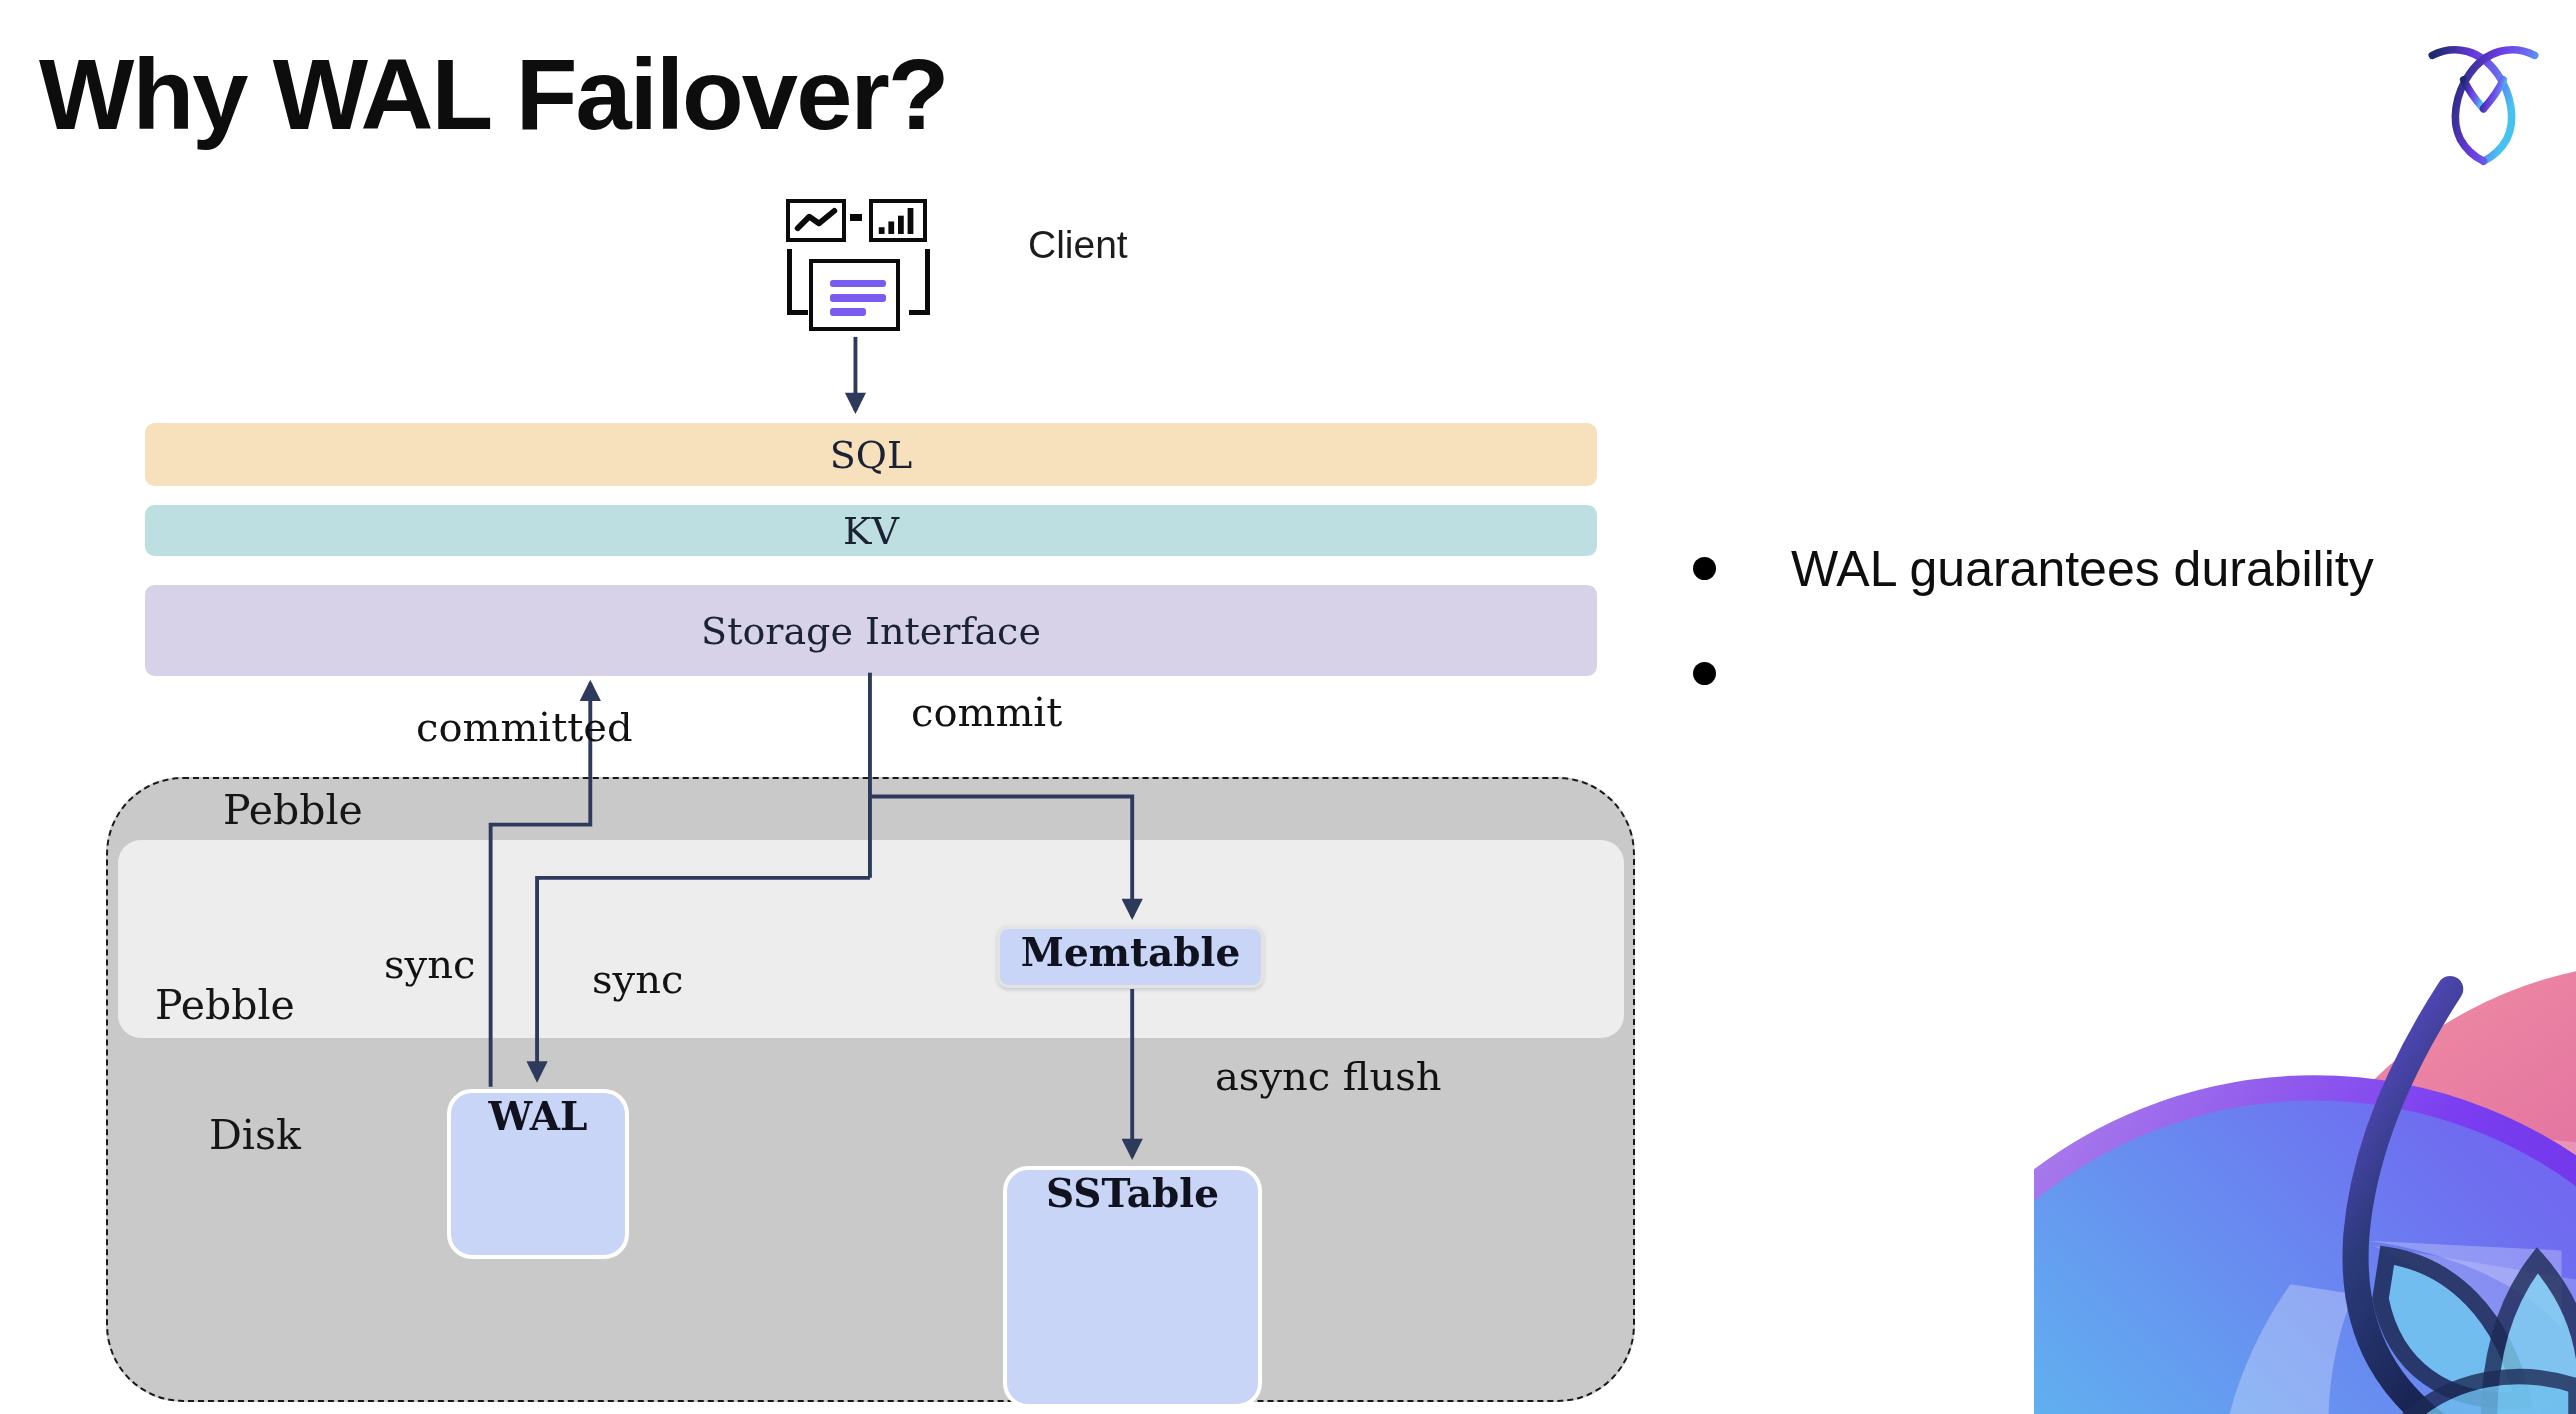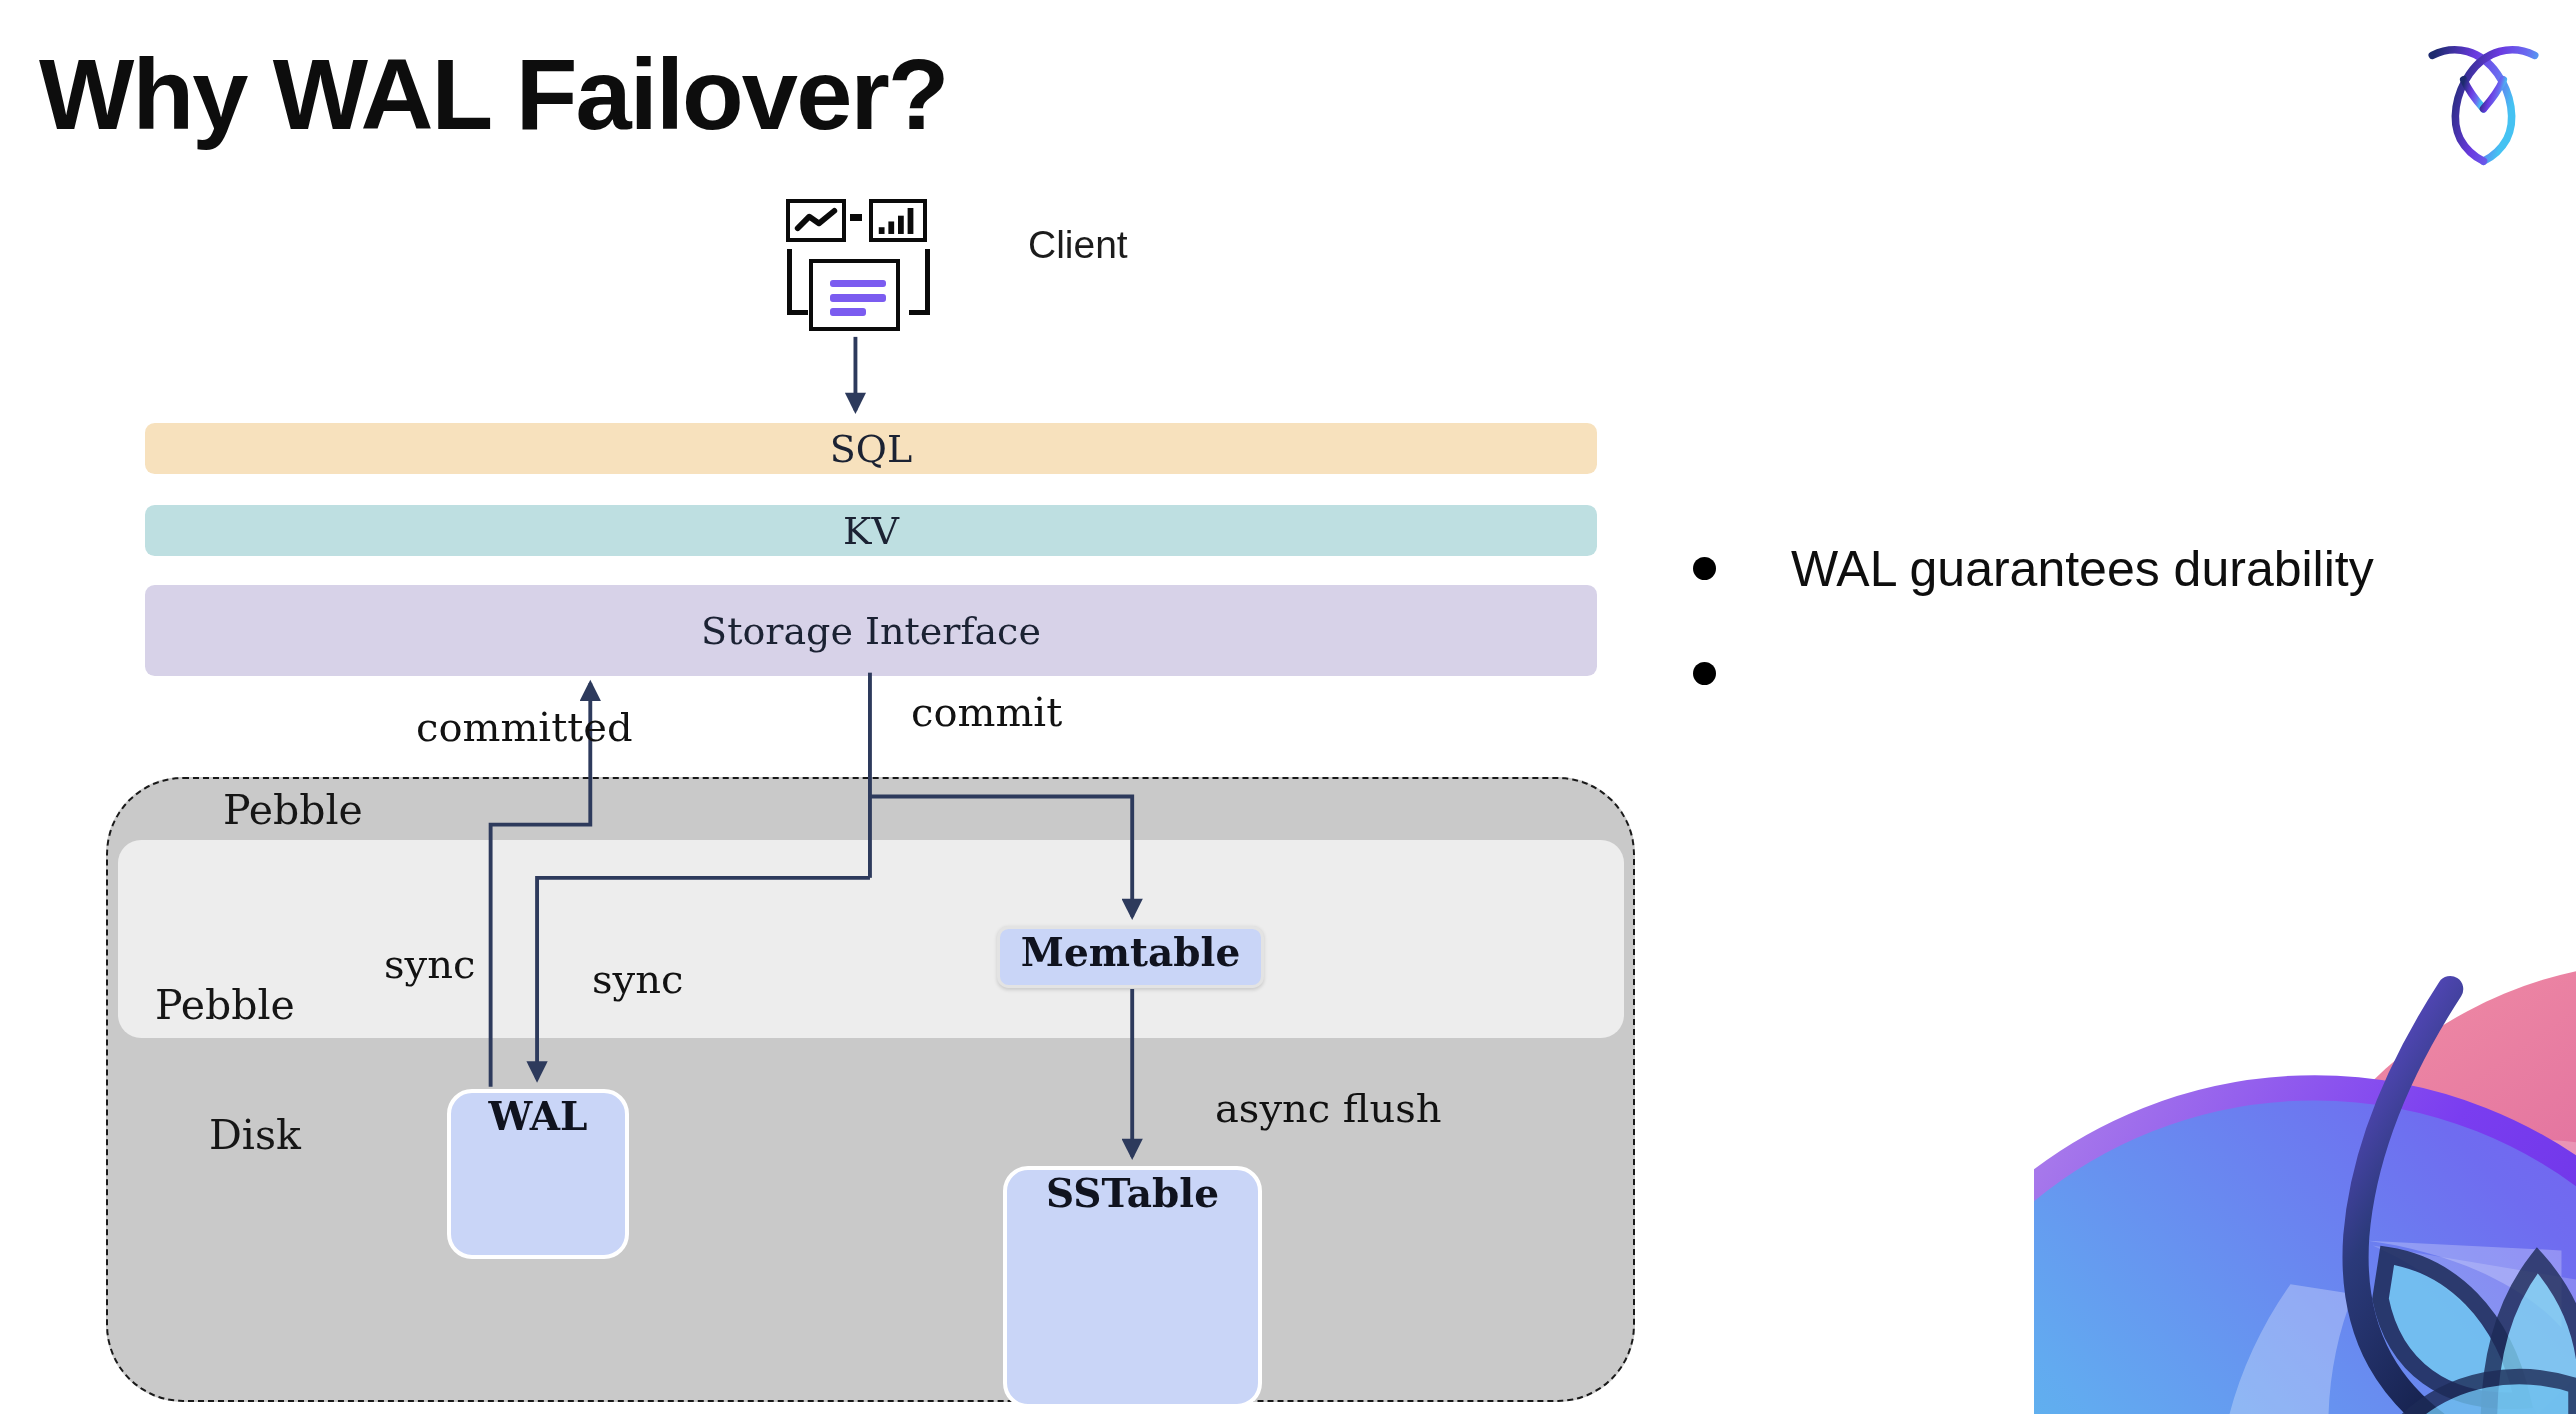--- a/index.html
+++ b/index.html
@@ -29,21 +29,21 @@
     left:1028px;top:223px;font-size:39px;color:#1c1c1c;
   }
 
   
   .bar{
     left:145px;width:1452px;border-radius:9.7px;
     display:flex;align-items:center;justify-content:center;
     font-family:"DejaVu Serif","Liberation Serif",serif;
     font-size:38px;color:#1b2233;
   }
-  .bar-sql{top:423px;height:51px;background:var(--bar-sql);}
+  .bar-sql{top:423px;height:63px;background:var(--bar-sql);}
   .bar-kv{top:505px;height:51px;background:var(--bar-kv);}
   .bar-si{top:585px;height:91px;background:var(--bar-si);}
 
   
   .pebble{
     left:106px;top:777px;width:1529px;height:625px;
     background:var(--pebble);border:2.9px dashed #191919;border-radius:77px;
     box-sizing:border-box;
   }
   .memory-band{
@@ -184,21 +184,21 @@
   <path class="edge" d="M899,695 V907"></path>
   <path class="edge" marker-end="url(#ah)" d="M899,823 H1170 V947"></path>
   <path class="edge" marker-end="url(#ah)" d="M899,907 H555 V1115"></path>
   <path class="edge" marker-end="url(#ah)" d="M1170,1022 V1195"></path>
 </svg>
 
 <div class="abs edge-label" style="left:416px;top:704px;">committed</div>
 <div class="abs edge-label" style="left:911px;top:689px;">commit</div>
 <div class="abs edge-label" style="left:384px;top:941px;">sync</div>
 <div class="abs edge-label" style="left:592px;top:956px;">sync</div>
-<div class="abs edge-label" style="left:1215px;top:1053px;margin-top:32px;">async flush</div>
+<div class="abs edge-label" style="left:1215px;top:1053px;">async flush</div>
 
 <div class="abs bullets">
   <div class="bullet-item">
     <div class="bullet-dot"></div>
     <div class="bullet-text">WAL guarantees durability</div>
   </div>
   <div class="bullet-item">
     <div class="bullet-dot"></div>
   </div>
 </div>

